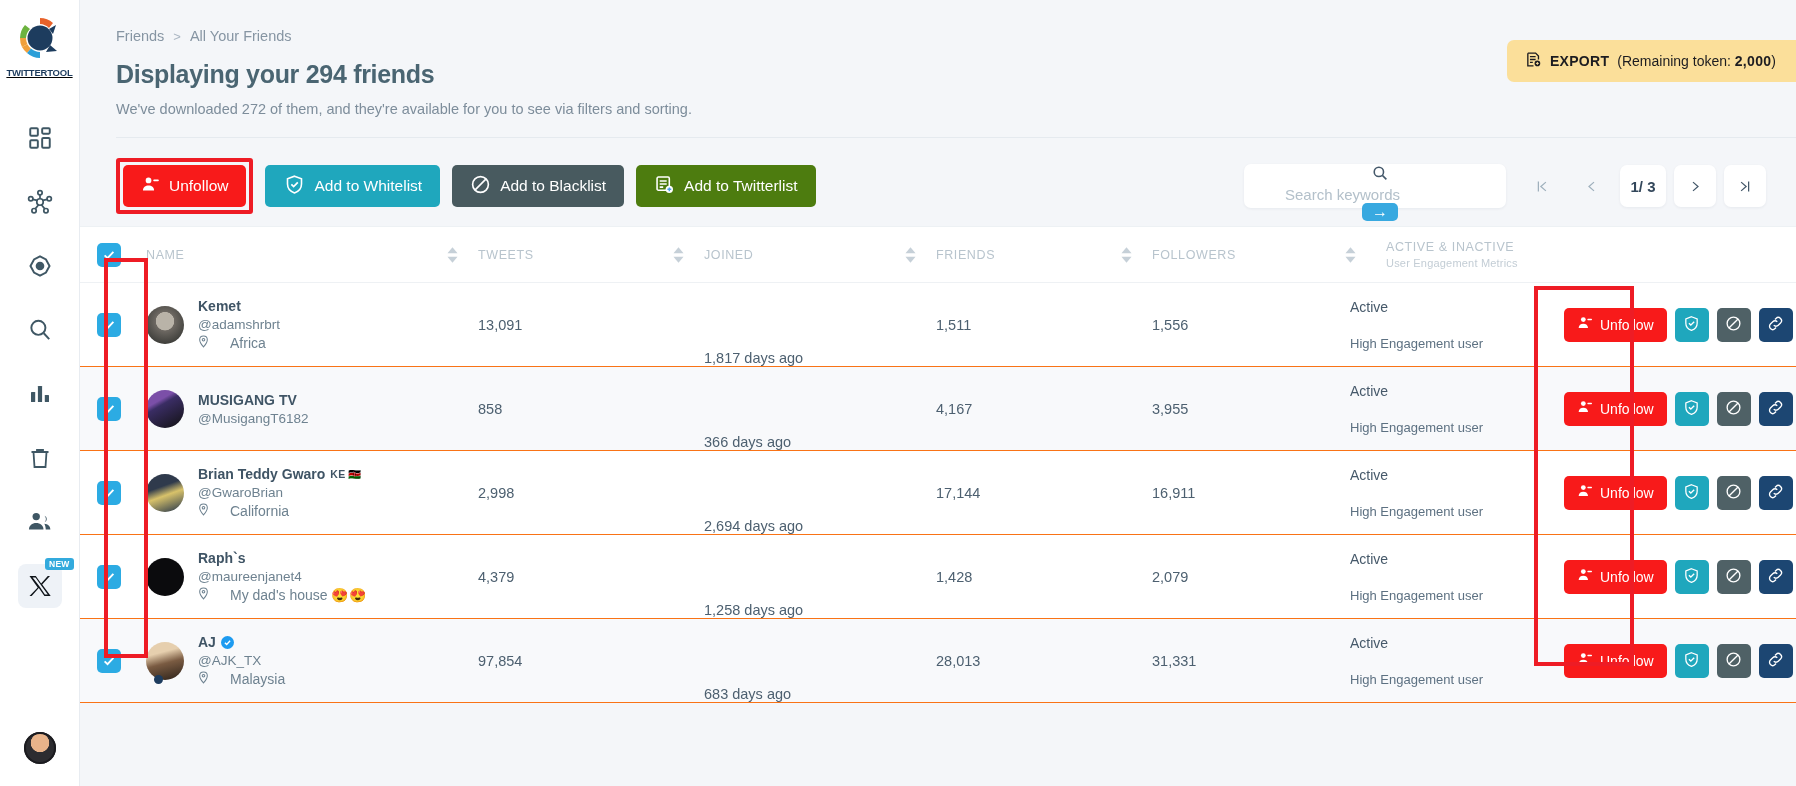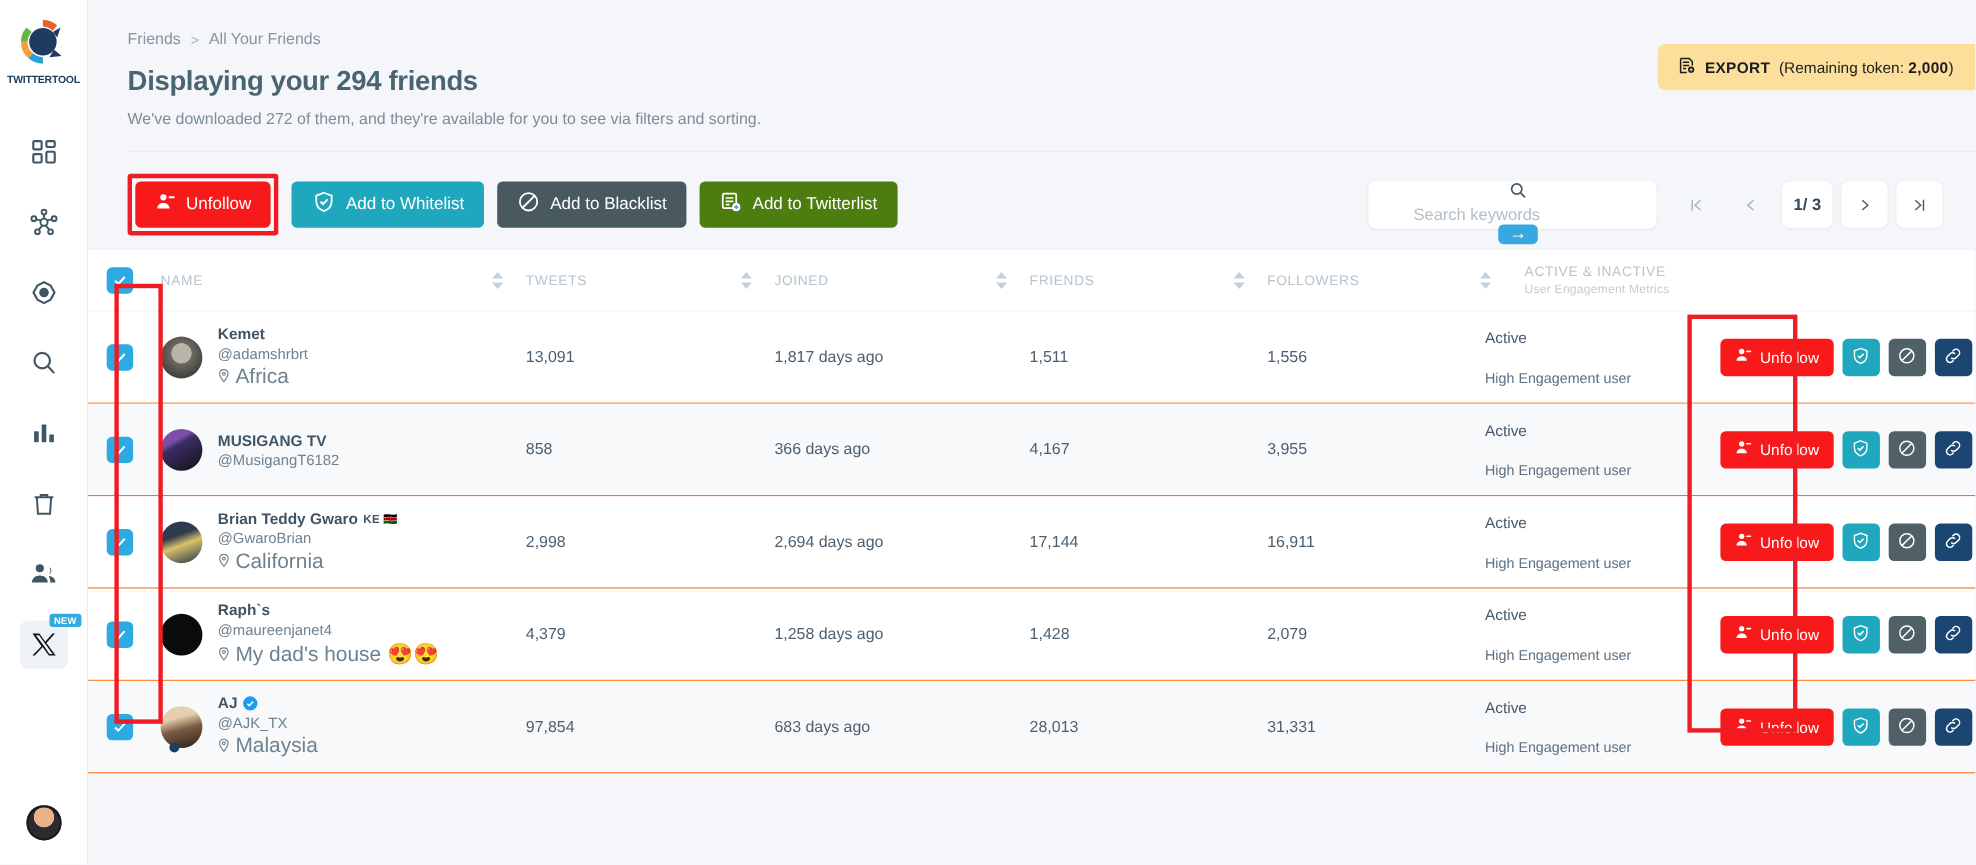--- a/index.html
+++ b/index.html
@@ -12,23 +12,23 @@
   body { display: flex; }
 
   
   .sidebar {
     width: 80px;
     height: 786px;
     background: #ffffff;
     border-right: 1px solid #e8ecf1;
     display: flex;
     flex-direction: column;
-    align-items: center;
     flex: 0 0 80px;
     position: relative;
+    text-decoration: underline;
   }
   .brand { margin-top: 14px; display:flex; flex-direction:column; align-items:center; }
   .brand-logo { width: 50px; height: 50px; position: relative; }
   .brand-name {
     font-size: 9.5px; font-weight: 700; letter-spacing: -0.2px;
     color: #1d3c5e; margin-top: 3px;
   }
   .nav { margin-top: 28px; display: flex; flex-direction: column; align-items: center; gap: 0; width: 100%; }
   .nav-item {
     width: 100%; height: 64px;
@@ -139,21 +139,21 @@
     display: flex; align-items: stretch; min-height: 84px;
     border-bottom: 1px solid #f97316;
   }
   .trow.alt { background: #f8f9fb; }
   .thead { min-height: 56px; align-items: center; border-bottom: 1px solid #eef1f4; }
 
   .c-check { flex: 0 0 58px; display: flex; align-items: center; justify-content: center; }
   .c-name  { flex: 0 0 296px; display: flex; align-items: center; gap: 14px; padding-left: 8px; }
   .c-sort  { flex: 0 0 36px; display: flex; align-items: center; justify-content: center; }
   .c-tw    { flex: 0 0 190px; display: flex; align-items: center; padding-left: 8px; }
-  .c-jo    { flex: 0 0 196px; display: flex; align-items: center; padding-left: 8px; }
+  .c-jo    { flex: 0 0 196px; display: flex; align-items: flex-end; padding-left: 8px; }
   .c-fr    { flex: 0 0 180px; display: flex; align-items: center; padding-left: 8px; }
   .c-fo    { flex: 0 0 188px; display: flex; align-items: center; padding-left: 8px; }
   .c-act   { flex: 1 1 auto; display: flex; align-items: center; padding-left: 18px; }
   .c-btns  { flex: 0 0 232px; display: flex; align-items: center; justify-content: flex-start; gap: 8px; }
 
   .th {
     font-size: 12.5px; letter-spacing: .6px; color: #b8c4cd; font-weight: 500;
     text-transform: uppercase;
   }
   .th-sub { font-size: 11px; color: #c3cdd5; margin-top: 3px; letter-spacing: .2px; text-transform: none; }
@@ -180,21 +180,21 @@
     width: 9px; height: 9px; border-radius: 50%; background: #1d3c5e;
   }
   .nm { display: flex; flex-direction: column; gap: 3px; min-width: 0; }
   .nm-top { font-size: 14px; font-weight: 700; color: #3f5465; display: flex; align-items: center; gap: 5px; }
   .nm-flag { font-size: 10.5px; font-weight: 700; color: #3f5465; letter-spacing: .3px; }
   .verified {
     width: 13px; height: 13px; border-radius: 50%; background: #1d9bf0;
     display: inline-flex; align-items: center; justify-content: center;
   }
   .nm-handle { font-size: 13.5px; color: #6e8290; }
-  .nm-loc { font-size: 19px; color: #6e8290; display: flex; align-items: flex-end; gap: 5px; }
+  .nm-loc { font-size: 14px; color: #6e8290; display: flex; align-items: center; gap: 21px; }
 
   .cell-val { font-size: 14.5px; color: #4d6070; }
   .act-wrap { display: flex; flex-direction: column; gap: 21px; }
   .act-title { font-size: 14px; color: #46596a; }
   .act-sub { font-size: 13px; color: #5d7182; }
 
   .row-unfollow {
     background: #f81a1a; border: none; border-radius: 5px;
     height: 34px; padding: 0 13px; color: #fff; font-size: 14px;
     display: flex; align-items: center; gap: 7px; cursor: pointer; font-family: inherit;

